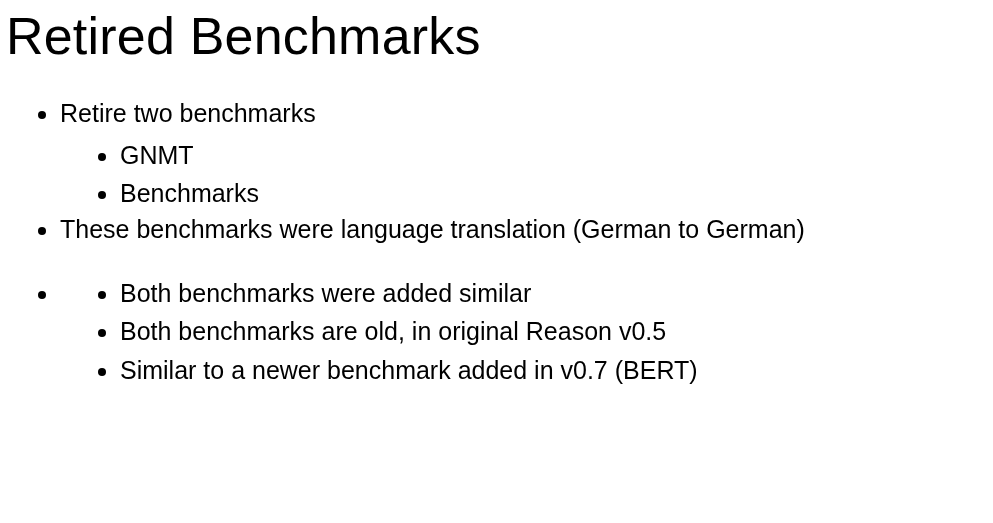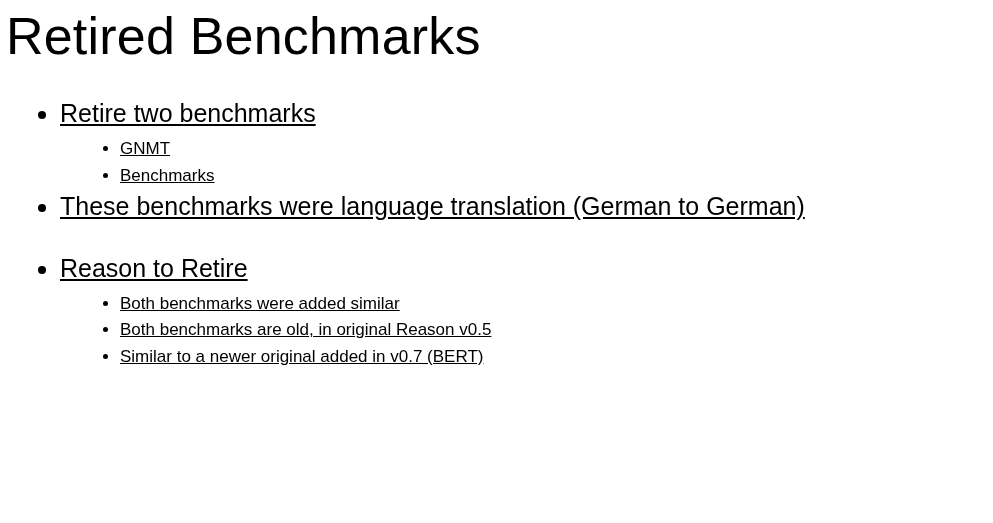--- a/index.html
+++ b/index.html
@@ -28,30 +28,29 @@
   }
   ul.level1 {
     list-style: disc;
     margin: 32px 0 0 0;
     padding: 0 0 0 60px;
     font-size: 25px;
     line-height: 1.35;
   }
   ul.level1 > li {
     margin-bottom: 28px;
-    text-decoration: underline;
   }
   ul.level1 > li.tight {
     margin-bottom: 2px;
   }
   ul.level2 {
     list-style: disc;
     margin: 6px 0 0 0;
     padding: 0 0 0 60px;
-    font-size: 17px;
+    font-size: 25px;
     line-height: 1.45;
   }
   ul.level2 > li {
     margin-bottom: 2px;
   }
 </style>
 </head>
 <body>
 
 <div class="slide">
@@ -62,21 +61,20 @@
       <span>Retire two benchmarks</span>
       <ul class="level2">
         <li>GNMT</li>
         <li>Benchmarks</li>
       </ul>
     </li>
 
     <li>These benchmarks were language translation (German to German)</li>
 
     <li class="tight">
-      <span>Reason to Retire</span>
       <ul class="level2">
         <li>Both benchmarks were added similar</li>
         <li>Both benchmarks are old, in original Reason v0.5</li>
-        <li>Similar to a newer original added in v0.7 (BERT)</li>
+        <li>Similar to a newer benchmark added in v0.7 (BERT)</li>
       </ul>
     </li>
   </ul>
 </div>
 
 </body></html>

